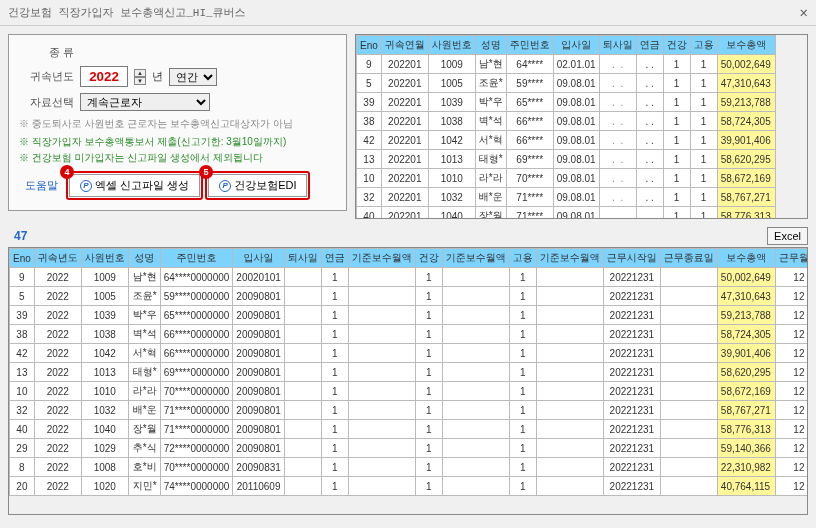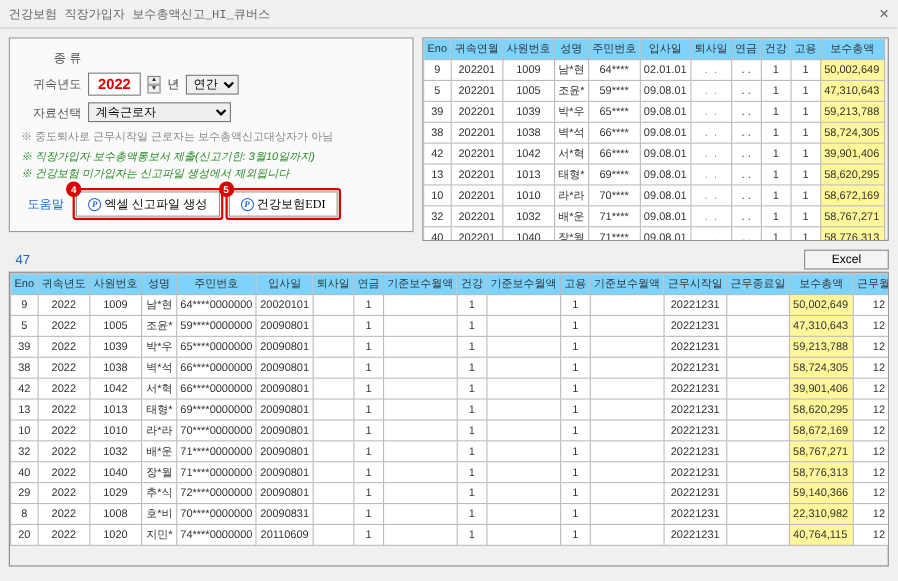--- a/index.html
+++ b/index.html
@@ -1,48 +1,48 @@
 <!DOCTYPE html>
 <html><head>
 <meta charset="utf-8">
 <style>
 * { box-sizing: border-box; margin: 0; padding: 0; }
 body { font-family: "Malgun Gothic", sans-serif; font-size: 11px; background: #f0f0f0; color: #333; width: 816px; height: 528px; overflow: hidden; position: relative; }
 .titlebar { background: #f0f0f0; padding: 4px 8px; border-bottom: 1px solid #ccc; font-size: 11px; color: #666; display: flex; justify-content: space-between; align-items: center; font-family: Liberation Mono, monospace; }
 .titlebar .close { font-size: 14px; cursor: pointer; }
 .content { display: flex; gap: 8px; padding: 8px; }
-.left-pane { width: 368px; }
+.left-pane { width: 339px; }
 .filter-box { border: 1px solid #999; background: #fafafa; padding: 10px; }
 .form-row { display: flex; align-items: center; margin-bottom: 6px; gap: 6px; }
 .form-row label { width: 55px; text-align: right; color: #555; }
 .form-val { color: #333; }
 input[type=text].yr { width: 48px; text-align: center; border: 1px solid #7a7a7a; padding: 2px; color: #d00; font-weight: bold; }
 .spinner { display: inline-flex; flex-direction: column; }
 .spinner span { width: 12px; height: 8px; border: 1px solid #888; background: #eee; font-size: 6px; text-align: center; line-height: 6px; }
 select { border: 1px solid #7a7a7a; padding: 1px 2px; font-size: 11px; }
 .note { color: #888; font-size: 10px; margin: 4px 0; }
 .big-btn { display: block; margin: 12px auto; padding: 4px 30px; border: 1px solid #888; background: #f5f5f5; font-size: 11px; }
-.green-note { color: #2a8a2a; font-size: 10px; margin: 2px 0; font-style: italic; }
+.green-note { color: #2a8a2a; font-size: 10px; margin: 2px 0; }
 .btnrow { display: flex; gap: 2px; margin-top: 6px; align-items: center; }
-.tab-btn { border: 1px solid #999; background: #fff; padding: 3px 10px; font-size: 11px; display: inline-flex; align-items: center; gap: 3px; font-family: Liberation Serif, serif; }
+.tab-btn { border: 1px solid #999; background: #fff; padding: 3px 10px; font-size: 11px; display: inline-flex; align-items: center; gap: 3px; }
 .tab-btn.help { border: none; background: transparent; color: #2266cc; padding: 3px 6px; }
 .redbox { border: 2px solid #d00; border-radius: 3px; padding: 1px; display: inline-block; position: relative; }
 .redcircle { position: absolute; top: -8px; left: -8px; width: 14px; height: 14px; border-radius: 50%; background: #d00; color: #fff; font-size: 9px; font-weight: bold; text-align: center; line-height: 14px; }
 .p-icon { display: inline-block; width: 12px; height: 12px; border-radius: 50%; border: 1.5px solid #2266cc; color: #2266cc; font-size: 8px; font-weight: bold; text-align: center; line-height: 10px; font-style: italic; }
 .right-pane { flex: 1; }
 table { border-collapse: collapse; font-size: 10px; background: #fff; }
 th, td { border: 1px solid #bbb; padding: 2px 3px; text-align: center; white-space: nowrap; }
 th { background: #7dd3fc; font-weight: normal; }
 .hl { background: #fff79a; }
 .scrollwrap { overflow: auto; border: 1px solid #888; }
 .right-pane .scrollwrap { height: 185px; }
 .bottom { padding: 0 8px 8px; }
 .bottom-head { display: flex; justify-content: space-between; align-items: center; margin-bottom: 2px; }
-.count { color: #2266cc; font-weight: normal; font-size: 12px; padding-left: 6px; }
-.excel-btn { border: 1px solid #888; background: #f5f5f5; padding: 2px 24px; font-size: 11px; }
+.count { color: #2266cc; font-weight: bold; font-size: 12px; padding-left: 6px; }
+.excel-btn { border: 1px solid #888; background: #f5f5f5; padding: 2px 6px; font-size: 11px; }
 .bottom .scrollwrap { height: 268px; }
 td.ra { text-align: left; padding-right: 4px; }
 td.la { text-align: left; padding-left: 4px; }
 .dots { color: #888; }
 </style>
 </head>
 <body>
 
 <div class="titlebar">
   <span>건강보험 직장가입자 보수총액신고_HI_큐버스</span>
@@ -62,21 +62,21 @@
             <span>▲</span>
             <span>▼</span>
           </span>
         <span>년</span>
         <select><option>연간</option></select>
       </div>
       <div class="form-row">
         <label>자료선택</label>
         <select style="width:130px"><option>계속근로자</option></select>
       </div>
-      <div class="note">※ 중도퇴사로 근무시작일 근로자는 보수총액신고대상자가 아님</div>
+      <div class="note">※ 중도퇴사로 사원번호 근로자는 보수총액신고대상자가 아님</div>
       <div class="green-note">※ 직장가입자 보수총액통보서 제출(신고기한: 3월10일까지)</div>
       <div class="green-note">※ 건강보험 미가입자는 신고파일 생성에서 제외됩니다</div>
       <div class="btnrow">
         <span class="tab-btn help">도움말</span>
         <span class="redbox">
           <span class="redcircle">4</span>
           <button class="tab-btn">
               <span class="p-icon">P</span>
               <span>엑셀 신고파일 생성</span>
             </button>

